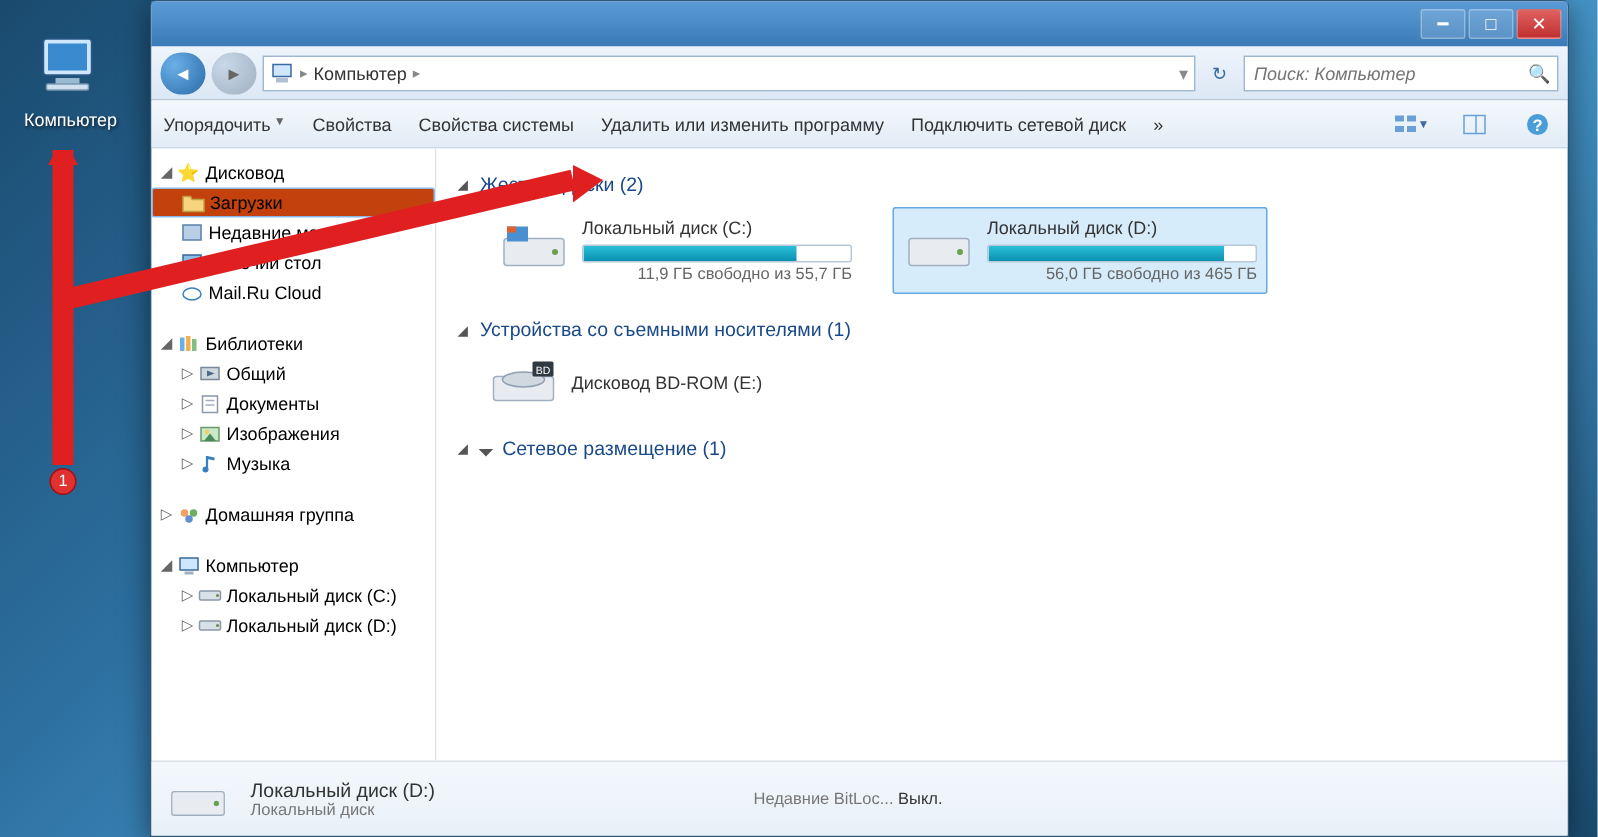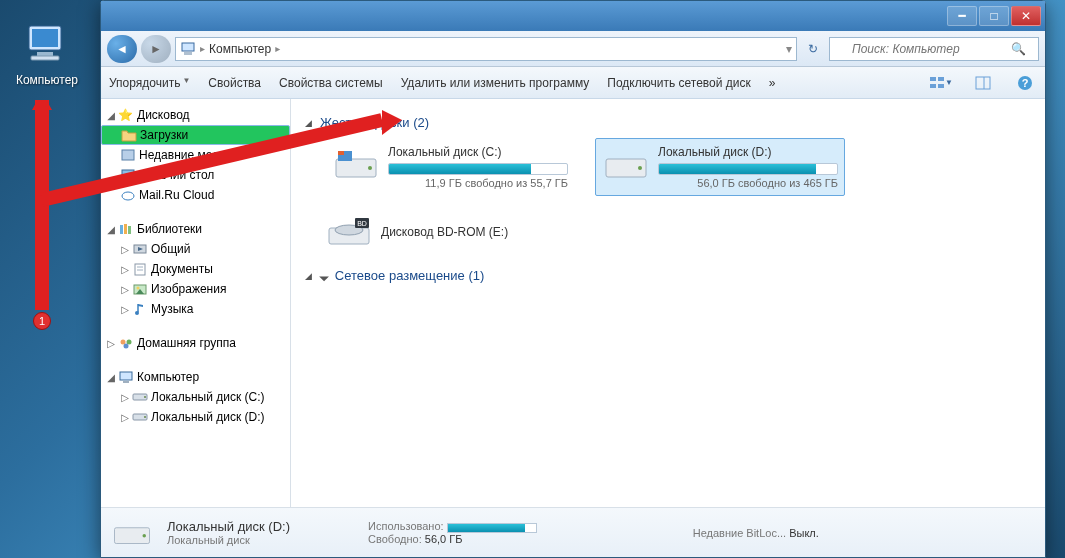--- a/index.html
+++ b/index.html
@@ -41,41 +41,41 @@
   .navbtn.back { background: radial-gradient(circle at 30% 30%, #6ab0e8, #2a6aa8); color:#fff; }
   .navbtn.fwd  { background: radial-gradient(circle at 30% 30%, #c8d8e8, #a0b0c0); color:#666; }
   .addrbar {
     flex:1; height:24px; background:#fff; border:1px solid #9db8d0; display:flex; align-items:center; padding:0 4px; gap:4px;
   }
   .addr-icon { width:16px; height:16px; display:flex; align-items:center; }
   .addr-text { font-size:12px; color:#333; }
   .addr-sep { color:#888; font-size:10px; }
   .addr-refresh { width:24px; display:flex; align-items:center; justify-content:center; color:#3a6aa0; cursor:pointer; }
   .searchbox {
-    width: 210px; height:24px; background:#fff; border:1px solid #9db8d0; display:flex; align-items:center; padding:0 20px;
+    width: 210px; height:24px; background:#fff; border:1px solid #9db8d0; display:flex; align-items:center; padding:0 4px;
   }
   .searchbox input { flex:1; border:none; outline:none; font-size:12px; font-style:italic; color:#888; }
   .toolbar {
     height: 32px; background: linear-gradient(#f4f8fc,#e2ecf6);
     border-bottom: 1px solid #c8d8e8;
     display:flex; align-items:center; padding:0 8px; gap: 18px;
     font-size:12px; color:#333;
   }
   .toolbar-item { cursor:pointer; display:flex; align-items:flex-start; gap:2px; }
   .toolbar .spacer { flex:1; }
   .toolbar-iconbtn { width:24px; height:24px; display:flex; align-items:center; justify-content:center; cursor:pointer; color:#3a6aa0; }
   .body {
     flex:1; display:flex; overflow:hidden;
   }
   .sidebar {
     width: 190px; background:#fff; border-right: 1px solid #d8e0e8; overflow-y:auto; padding: 6px 0;
   }
   .tree-group { margin-bottom: 14px; }
   .tree-row { display:flex; align-items:center; height:20px; padding:0 4px; cursor:pointer; }
-  .tree-row.selected { background:#22c55e; border:1px solid #8ab8e8; border-radius:2px; }
+  .tree-row.selected { background:#c2410c; border:1px solid #8ab8e8; border-radius:2px; }
   .tree-exp { width:12px; font-size:10px; color:#666; text-align:center; }
   .tree-icon { width:18px; display:flex; align-items:center; justify-content:center; }
   .tree-label { margin-left:2px; }
   .indent-1 { padding-left: 18px; }
 
   .content { flex:1; padding: 10px 14px; overflow:auto; background:#fff; color:#333; }
   .group-header { display:flex; align-items:center; gap:4px; color:#1a4a8a; font-size:13px; margin: 6px 0 8px; cursor:pointer; }
   .group-header::before { content:"◢"; transform: rotate(0deg); font-size:9px; color:#555; margin-right:4px; }
   .drives { display:flex; gap:20px; flex-wrap:wrap; margin-left:20px; margin-bottom:16px; }
   .drive-tile { width: 250px; display:flex; gap:8px; padding:6px; border:1px solid transparent; border-radius:2px; }
@@ -373,20 +373,23 @@
           <div class="drive-info">
             <div class="drive-name">Локальный диск (D:)</div>
             <div class="drive-bar">
                 <div class="drive-bar-fill" id="bar-d" style="width: 88%;"></div>
               </div>
             <div class="drive-sub">56,0 ГБ свободно из 465 ГБ</div>
           </div>
         </div>
       </div>
 
+      <div class="group-header">
+        <span>Устройства со съемными носителями (1)</span>
+      </div>
       <div class="bd-row">
         <svg width="48" height="40" viewBox="0 0 48 40">
           <rect x="4" y="16" width="40" height="16" rx="2" fill="#e8ecf0" stroke="#a0b0c0"></rect>
           <ellipse cx="24" cy="18" rx="14" ry="5" fill="#d0d8e0" stroke="#90a0b0"></ellipse>
           <rect x="30" y="6" width="14" height="10" rx="1" fill="#303840"></rect>
           <text x="37" y="14" font-size="7" fill="#fff" text-anchor="middle">BD</text>
         </svg>
         <span>Дисковод BD-ROM (E:)</span>
       </div>
 
@@ -402,27 +405,20 @@
       <svg width="42" height="42" viewBox="0 0 48 40">
           <rect x="4" y="14" width="40" height="18" rx="2" fill="#e8ecf0" stroke="#a0b0c0"></rect>
           <circle cx="38" cy="23" r="2" fill="#6aa050"></circle>
         </svg>
     </div>
     <div class="status-grid">
       <div>
         <div style="font-size:13px;color:#333">Локальный диск (D:)</div>
         <div style="color:#777">Локальный диск</div>
       </div>
-      <div>
-        <span class="status-label">Использовано:</span>
-        <span class="used-bar"><span class="used-fill" id="used-fill" style="width: 88%;"></span></span>
-        <br>
-        <span class="status-label">Свободно:</span>
-        <span class="status-val">56,0 ГБ</span>
-      </div>
       <div></div>
       <div>
         <span class="status-label">Недавние BitLoc...</span>
         <span class="status-val">Выкл.</span>
       </div>
       <div></div>
     </div>
   </div>
 </div>
 

